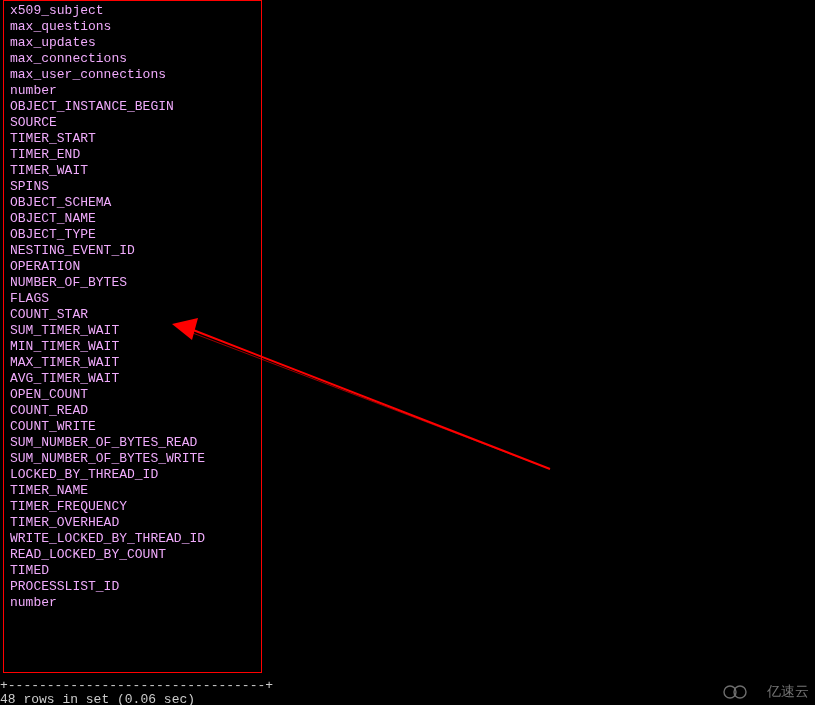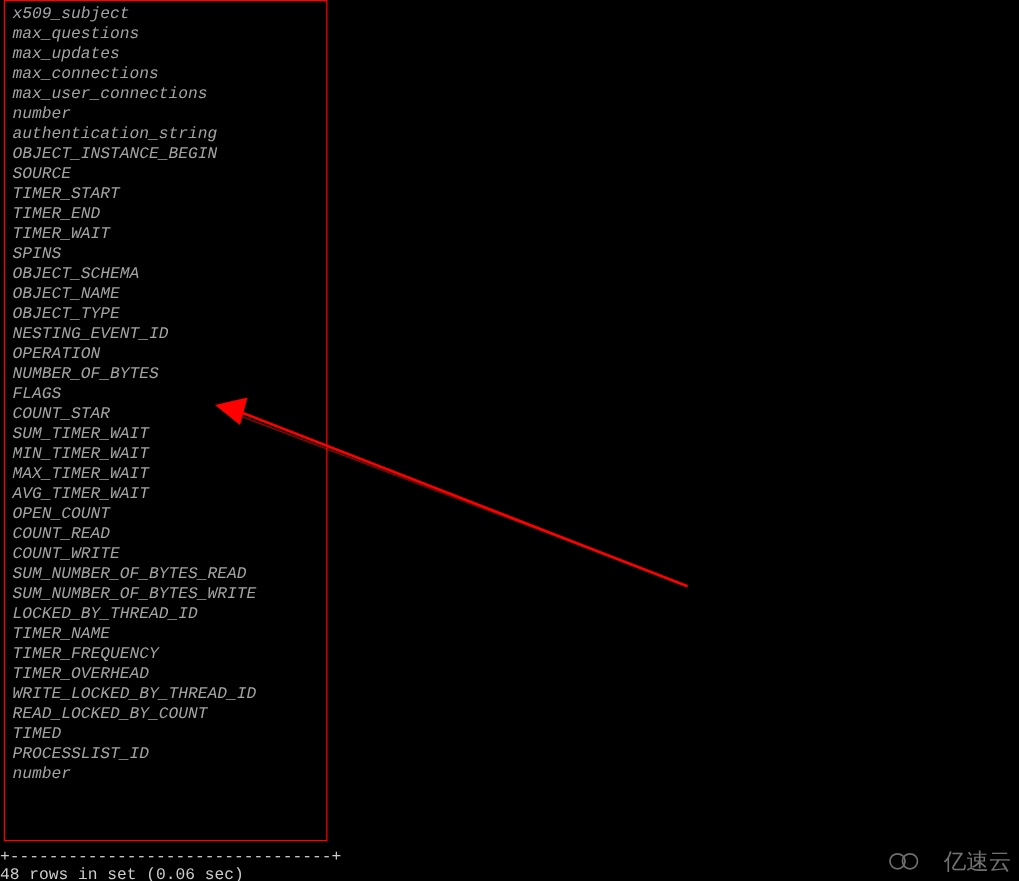--- a/index.html
+++ b/index.html
@@ -20,25 +20,24 @@
     .terminal-box {
       border: 1.5px solid #ff0000;
       position: absolute;
       top: 0;
       left: 3px;
       width: 259px;
       height: 673px;
       padding: 2px 6px;
     }
     .column-name {
-      color: #a3a3a3;
+      color: #f0abfc;
       line-height: 16px;
       white-space: nowrap;
       font-family: "Courier New", monospace;
-      font-style: italic;
     }
     .separator-row {
       position: absolute;
       top: 678px;
       left: 0;
       color: #cccccc;
       font-family: "Courier New", monospace;
       font-size: 13px;
       white-space: nowrap;
       letter-spacing: 0;
@@ -60,42 +59,41 @@
       height: 160px;
       pointer-events: none;
     }
     .watermark {
       position: absolute;
       bottom: 4px;
       right: 6px;
       color: #d0d0d0;
       opacity: 0.55;
       font-family: Liberation Serif, serif;
-      font-size: 18px;
+      font-size: 14px;
       display: flex;
       align-items: center;
       gap: 20px;
     }
     .watermark-icon {
       display: inline-flex;
       align-items: center;
     }
   </style>
 </head>
 <body>
 
 <div class="terminal-box">
   <div id="column-list">
       <div class="column-name">x509_subject</div>
       <div class="column-name">max_questions</div>
       <div class="column-name">max_updates</div>
       <div class="column-name">max_connections</div>
       <div class="column-name">max_user_connections</div>
       <div class="column-name">number</div>
-      <div class="column-name">authentication_string</div>
       <div class="column-name">OBJECT_INSTANCE_BEGIN</div>
       <div class="column-name">SOURCE</div>
       <div class="column-name">TIMER_START</div>
       <div class="column-name">TIMER_END</div>
       <div class="column-name">TIMER_WAIT</div>
       <div class="column-name">SPINS</div>
       <div class="column-name">OBJECT_SCHEMA</div>
       <div class="column-name">OBJECT_NAME</div>
       <div class="column-name">OBJECT_TYPE</div>
       <div class="column-name">NESTING_EVENT_ID</div>

